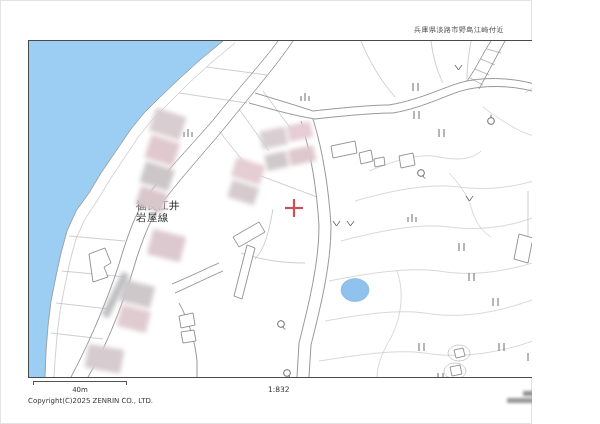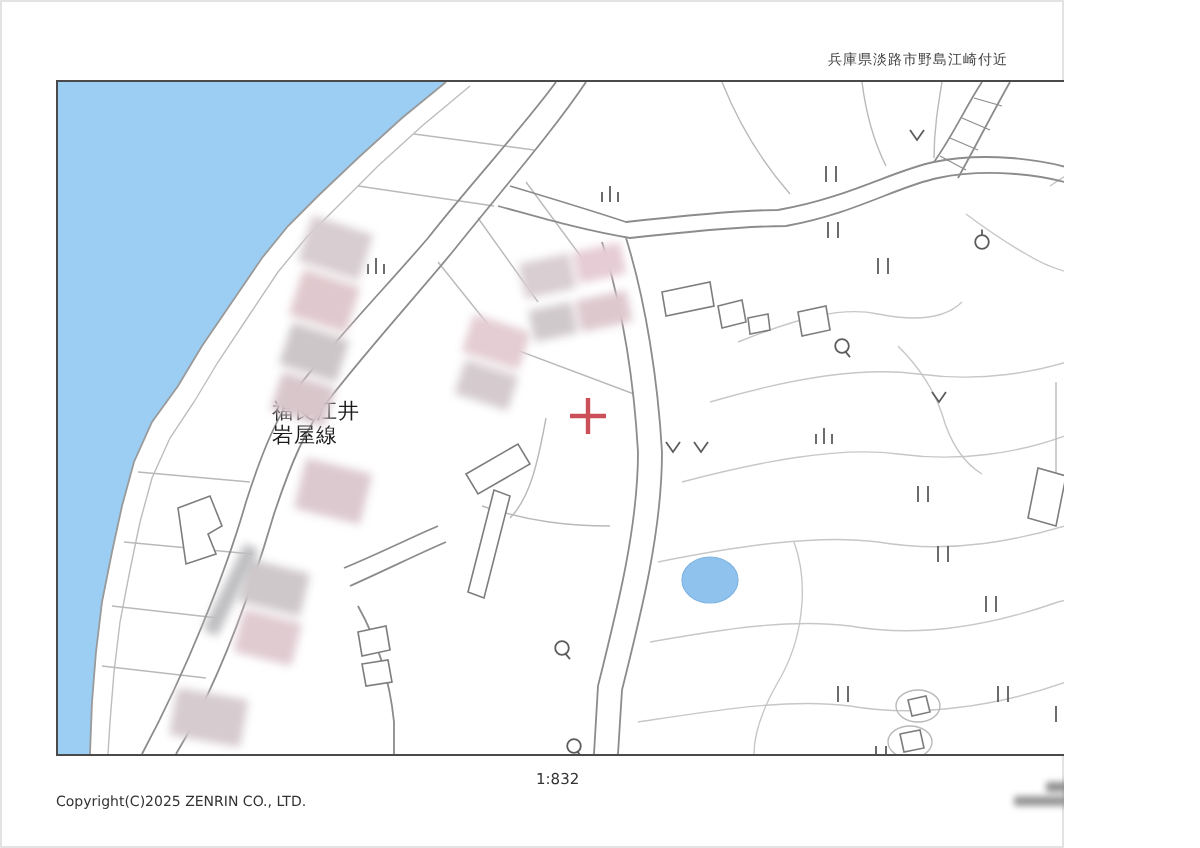--- a/index.html
+++ b/index.html
@@ -221,20 +221,24 @@
       <div class="blk" style="width:30px;height:22px;background:#e0cbd1;margin-left:4px;"></div>
     </div>
     <div class="blur-cluster" style="left:57px;top:306px;width:40px;height:28px;transform:rotate(10deg);">
       <div class="blk" style="width:36px;height:24px;background:#d6cbcf;"></div>
     </div>
     <div class="blur-cluster" style="left:82px;top:230px;width:9px;height:50px;transform:rotate(26deg);">
       <div class="blk" style="width:8px;height:48px;background:#bfbfc2;"></div>
     </div>
   </div>
 
+  <div class="scalebar">
+    <div class="bar"></div>
+    <div class="lbl">40m</div>
+  </div>
 
   <div class="ratio">1:832</div>
 
   <div class="copyright">Copyright(C)2025 ZENRIN CO., LTD.</div>
 
   <div class="blur-text">
     <div class="ln" style="width:26px;background:#9a9a9a;"></div>
     <div class="ln" style="width:50px;background:#8f8f8f;"></div>
     <div class="ln" style="width:66px;background:#969696;"></div>
   </div>

